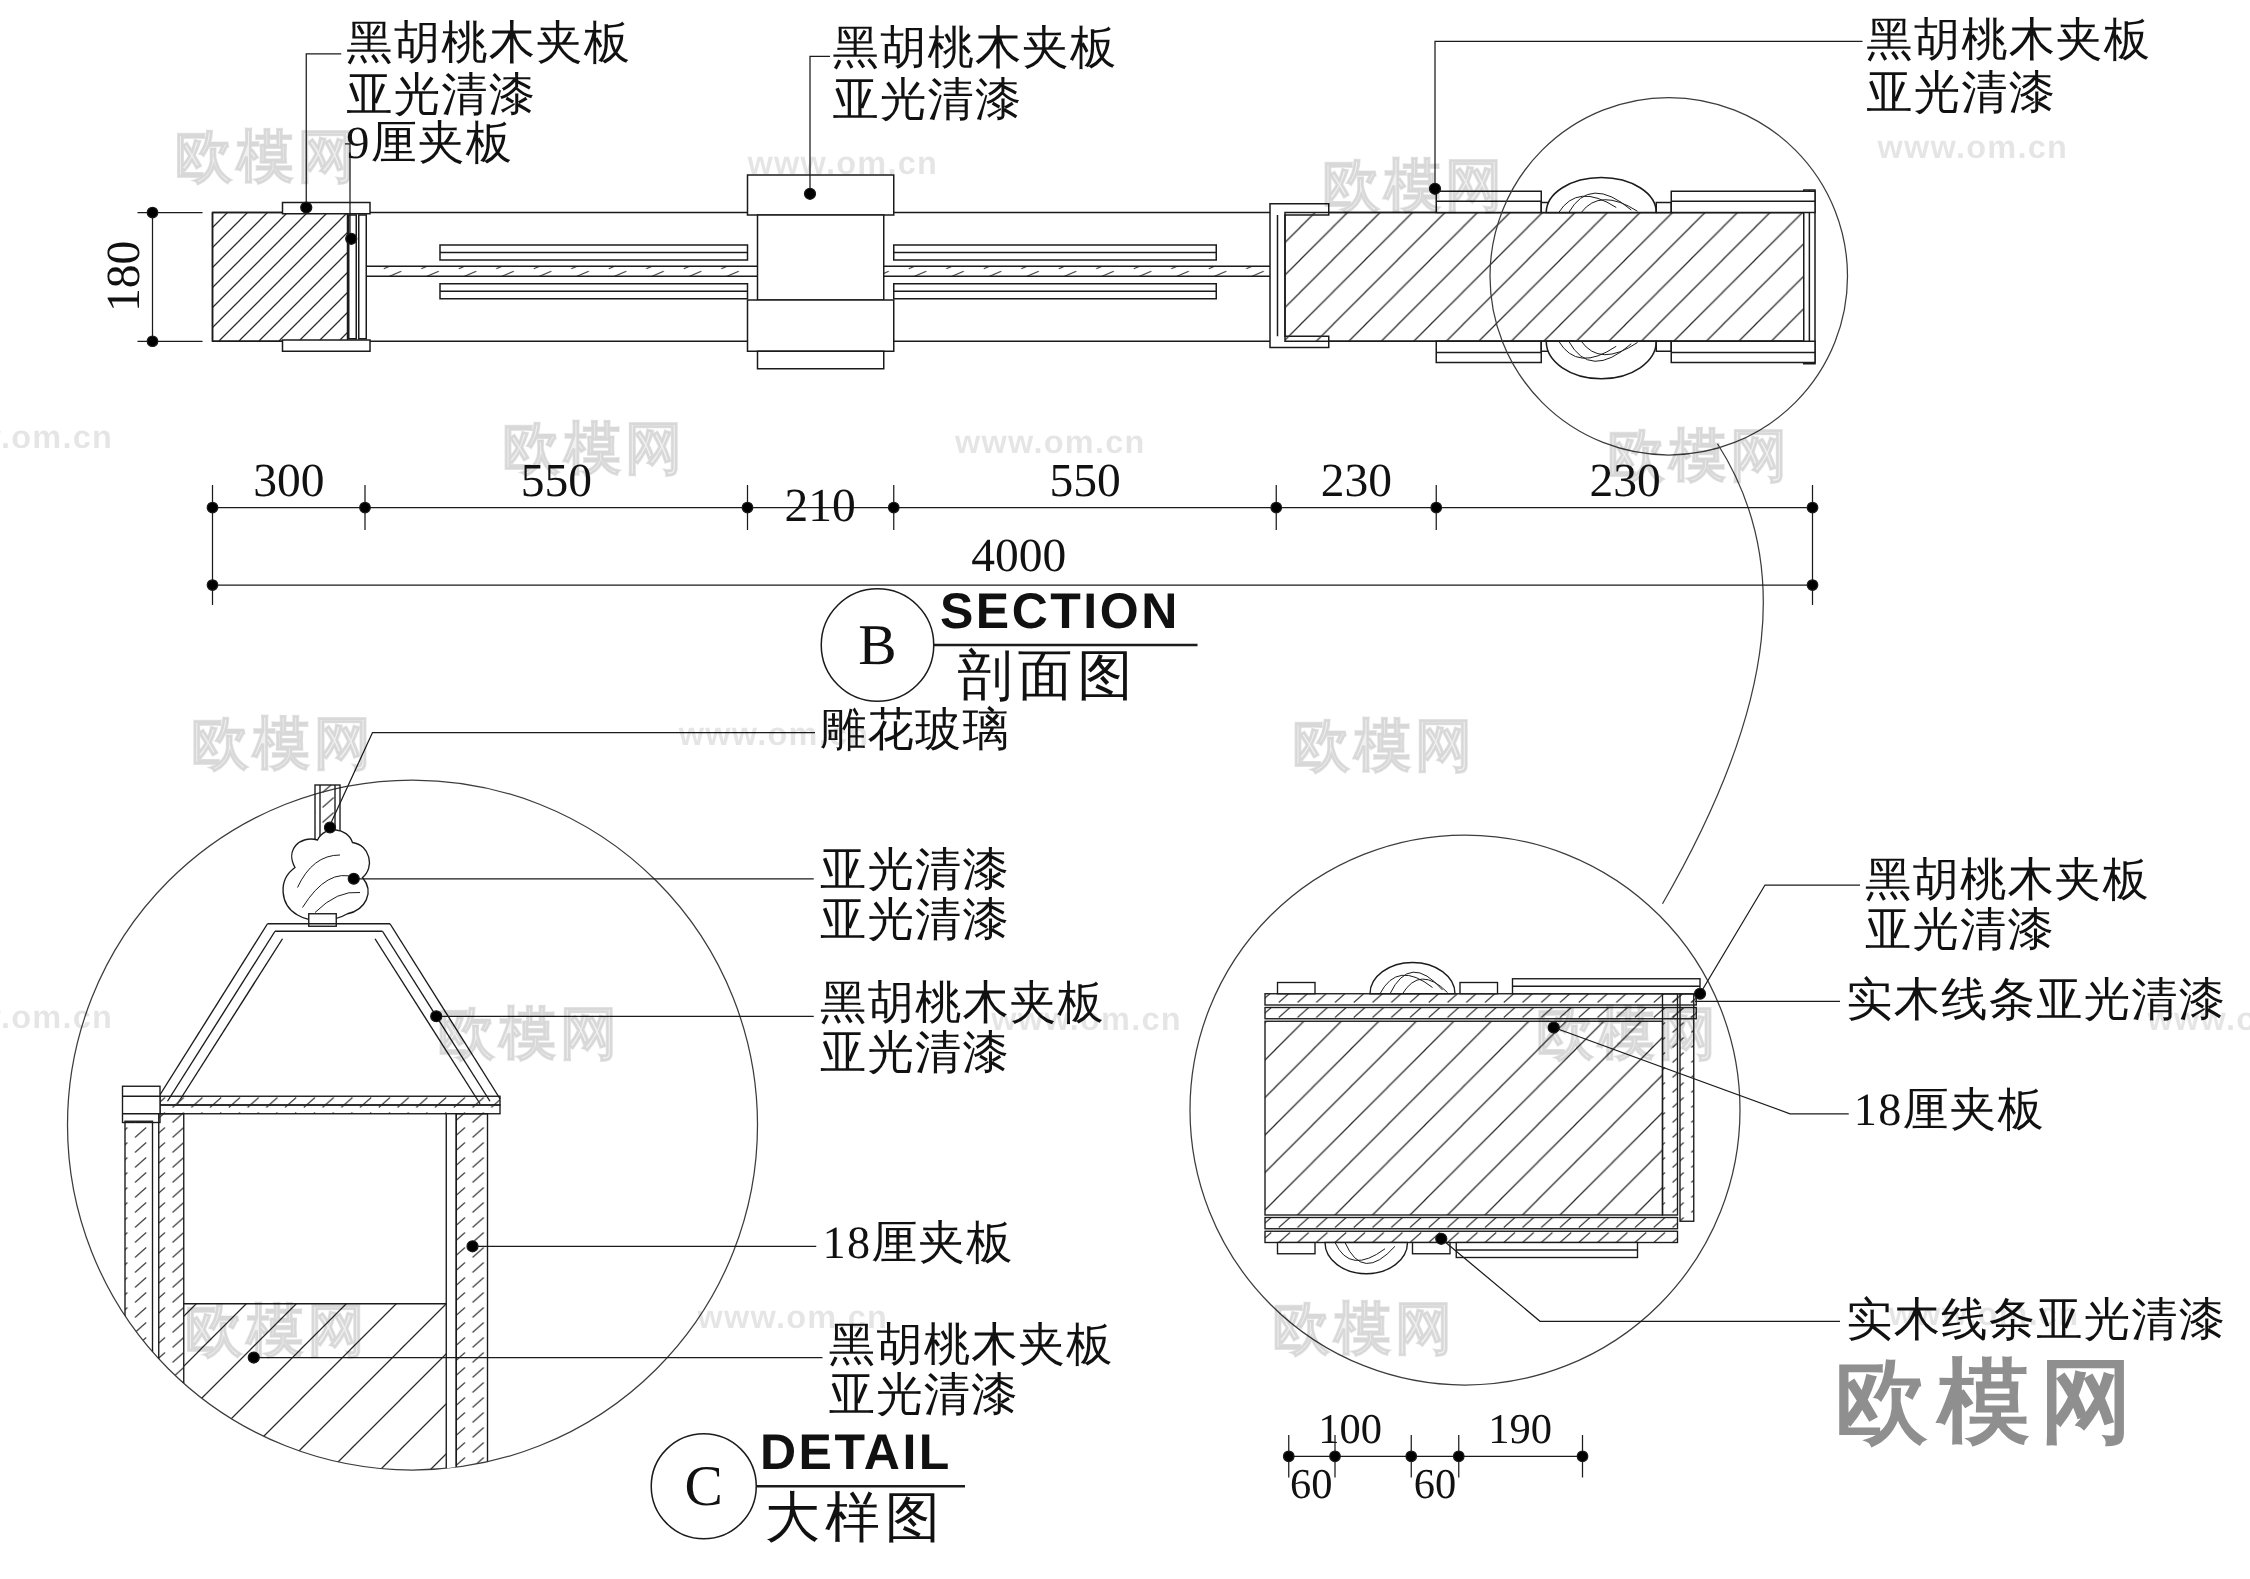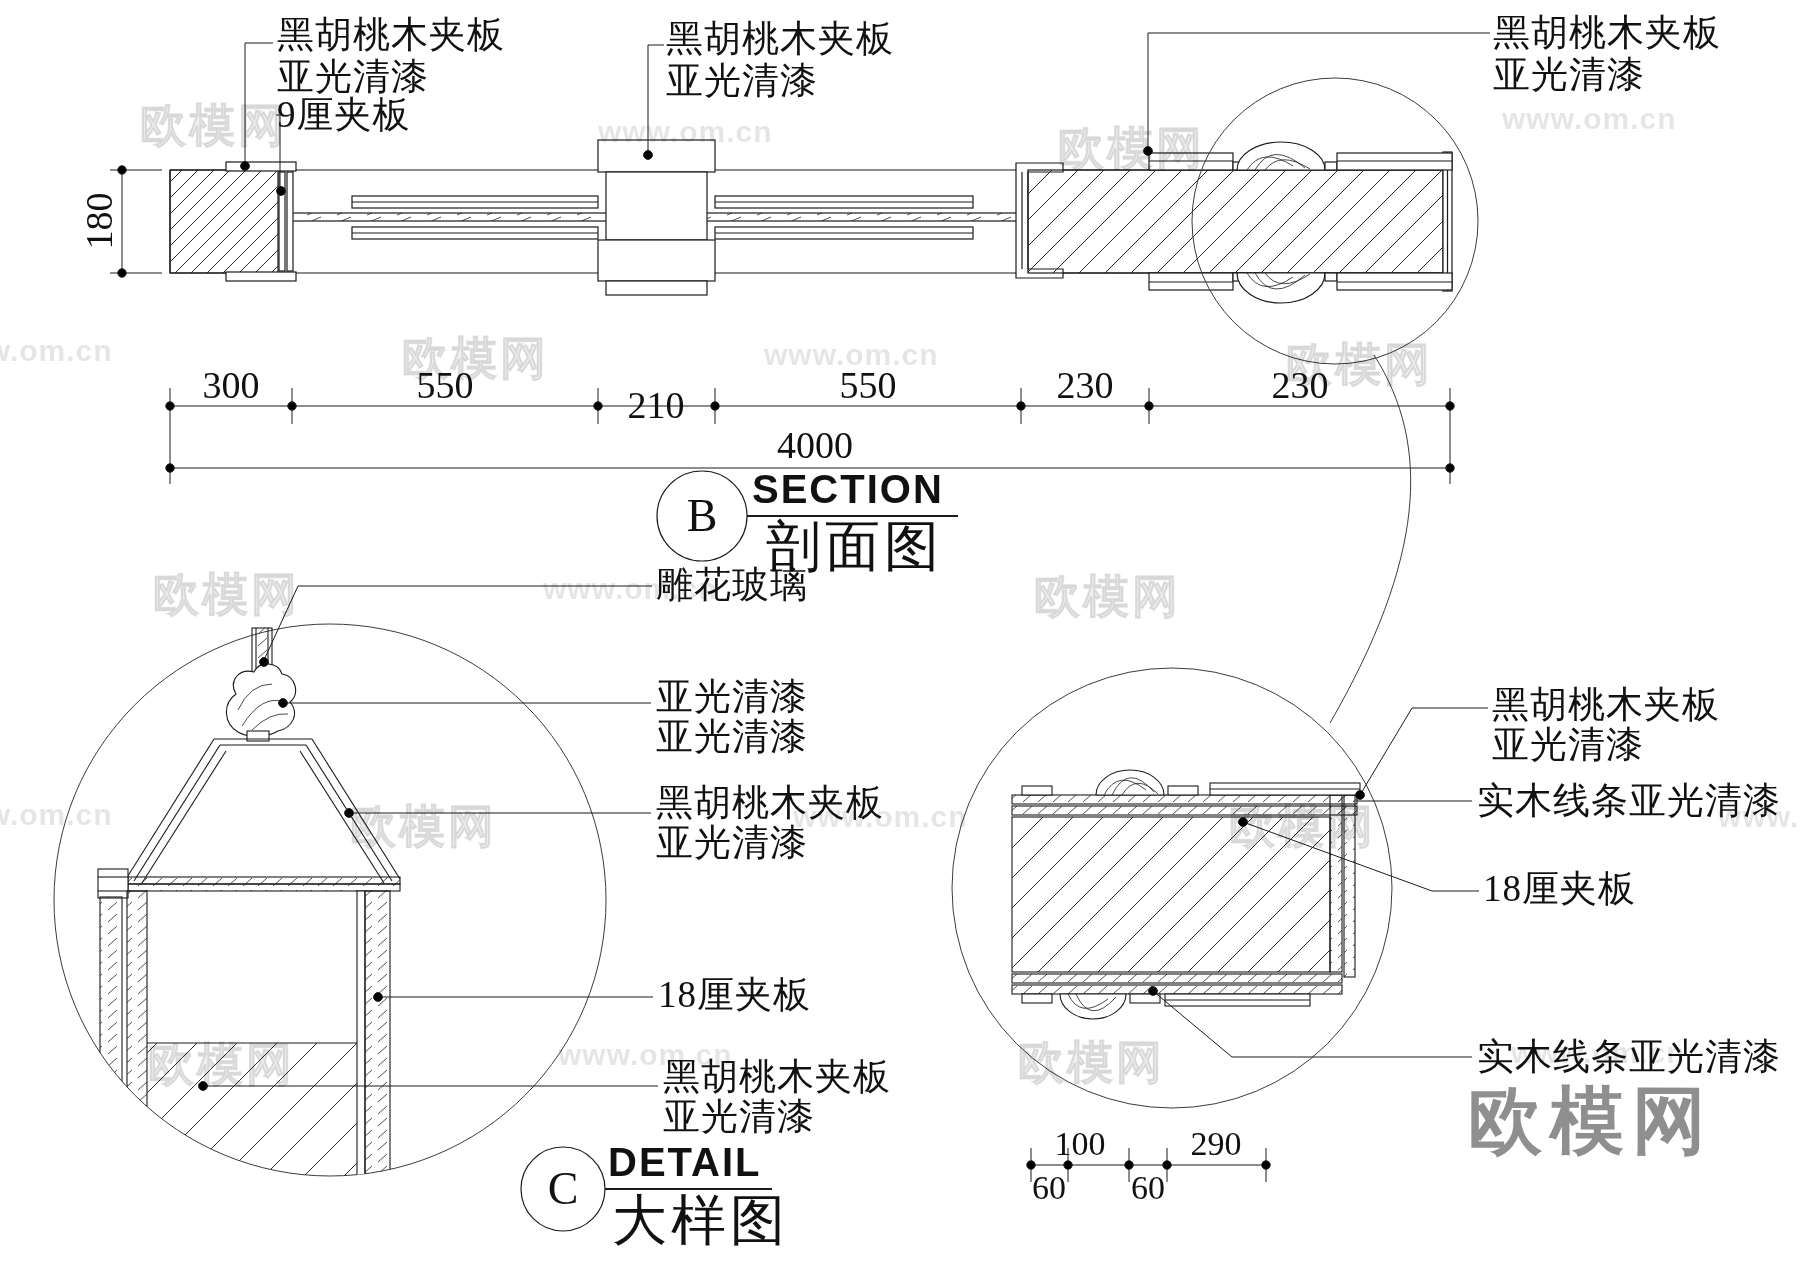--- a/index.html
+++ b/index.html
@@ -6,26 +6,26 @@
   #stage{position:relative;width:1800px;height:1263px;background:#ffffff;overflow:hidden;
          font-family:"Liberation Serif","DejaVu Serif",serif;color:#111;}
   #stage svg{position:absolute;left:0;top:0;}
   .txt{position:absolute;white-space:nowrap;line-height:1.05;}
   .cjk{font-size:37px;letter-spacing:1px;}
   .num{font-size:38px;}
   .num.c{transform:translateX(-50%);}
   .numsm{font-size:34px;transform:translateX(-50%);}
   .vert{transform:translate(-50%,-50%) rotate(-90deg);transform-origin:center;}
   .title-en{font-family:"Liberation Sans","DejaVu Sans",sans-serif;font-weight:900;font-size:40px;letter-spacing:2px;}
-  .title-cn{font-size:55px;letter-spacing:4px;}
+  .title-cn{font-size:44px;letter-spacing:4px;}
   .refletter{font-size:46px;transform:translate(-50%,-50%);}
   .wm{position:absolute;white-space:nowrap;font-family:"Liberation Sans","DejaVu Sans",sans-serif;
       font-weight:bold;color:rgba(0,0,0,0.055);-webkit-text-stroke:1px rgba(0,0,0,0.10);}
   .wm.b44{font-size:46px;letter-spacing:3px;}
-  .wm.s30{font-size:30px;-webkit-text-stroke:0;color:rgba(0,0,0,0.10);letter-spacing:1px;}
+  .wm.s30{font-size:26px;-webkit-text-stroke:0;color:rgba(0,0,0,0.10);letter-spacing:1px;}
   .wm.logo{font-size:74px;letter-spacing:8px;color:#8f8f8f;-webkit-text-stroke:0;}
 </style>
 </head>
 <body>
 
 <div id="stage">
 
   <svg width="1800" height="1263" viewBox="0 0 1800 1263">
     <defs>
       <pattern id="hA" width="16" height="16" patternUnits="userSpaceOnUse">
@@ -310,17 +310,17 @@
   <div class="txt title-en" style="left:608px;top:1141px">DETAIL</div>
   <div class="txt title-cn" style="left:612px;top:1192px">大样图</div>
 
   <div class="txt cjk" style="left:1492px;top:686px">黑胡桃木夹板</div>
   <div class="txt cjk" style="left:1492px;top:726px">亚光清漆</div>
   <div class="txt cjk" style="left:1477px;top:782px">实木线条亚光清漆</div>
   <div class="txt cjk" style="left:1483px;top:870px">18厘夹板</div>
   <div class="txt cjk" style="left:1477px;top:1038px">实木线条亚光清漆</div>
 
   <div class="txt numsm" style="left:1080px;top:1126px">100</div>
-  <div class="txt numsm" style="left:1216px;top:1126px">290</div>
+  <div class="txt numsm" style="left:1216px;top:1126px">190</div>
   <div class="txt numsm" style="left:1049px;top:1170px">60</div>
   <div class="txt numsm" style="left:1148px;top:1170px">60</div>
 
 </div>
 
 </body></html>

